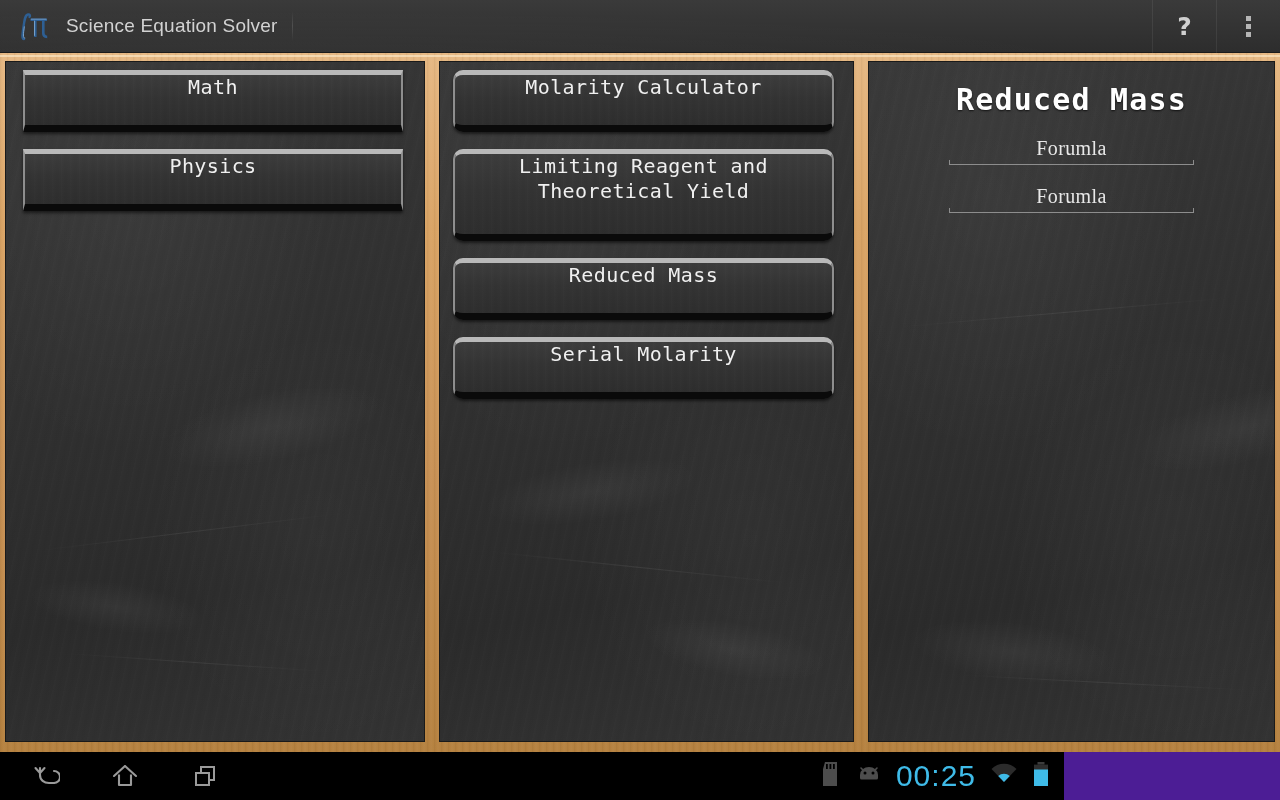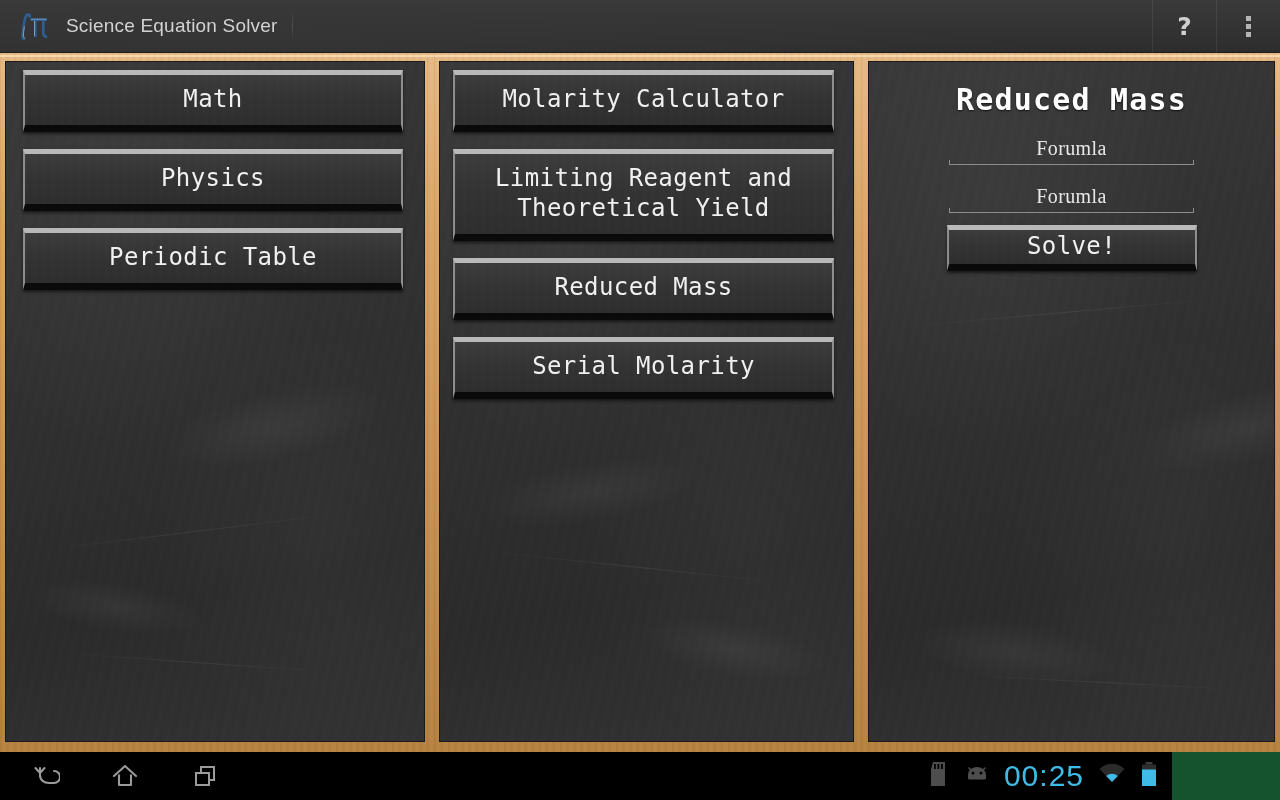--- a/index.html
+++ b/index.html
@@ -9,21 +9,21 @@
     height: 800px;
     background: #000;
     font-family: "Liberation Sans", sans-serif;
     overflow: hidden;
   }
 
   #app {
     position: relative;
     width: 1280px;
     height: 800px;
-    background: #14532d;
+    background: #4c1d95;
   }
 
   
   .titlebar {
     position: absolute;
     left: 0; top: 0;
     width: 1280px; height: 53px;
     background:
       radial-gradient(ellipse at 20% 120%, rgba(255,255,255,0.035), transparent 60%),
       linear-gradient(180deg, #3a3a3a 0%, #333333 55%, #2d2d2d 100%);
@@ -133,35 +133,34 @@
     margin-bottom: 17px;
     border-top: 5px solid #b9b9b9;
     border-left: 2px solid #8e8e8e;
     border-right: 2px solid #8e8e8e;
     border-bottom: 7px solid #0a0a0a;
     background:
       repeating-linear-gradient(90deg, rgba(255,255,255,0.012) 0px, rgba(255,255,255,0) 2px, rgba(0,0,0,0.025) 5px, rgba(255,255,255,0) 9px),
       linear-gradient(180deg, #3d3d3d 0%, #343434 45%, #2e2e2e 100%);
     color: #f0f0f0;
     font-family: "DejaVu Sans Mono", "Liberation Mono", monospace;
-    font-size: 24px;
+    font-size: 20px;
     letter-spacing: 0.4px;
     line-height: 1.24;
     text-align: center;
     display: flex;
-    align-items: center;
     justify-content: center;
     cursor: pointer;
     box-shadow: 0 2px 3px rgba(0,0,0,0.55);
   }
   .cbtn.h1 { height: 62px; }
   .cbtn.h2 { height: 92px; }
 
   .left .cbtn  { margin-left: 8px; margin-right: 12px; width: auto; }
-  .middle .cbtn { margin-left: 4px; margin-right: 10px; width: auto; }
+  .middle .cbtn { margin-left: 4px; margin-right: 10px; width: auto; border-radius: 10px; }
 
   
   .solver { position: relative; padding: 0 14px; }
   .solver-title {
     text-align: center;
     color: #ffffff;
     font-family: "DejaVu Sans Mono", "Liberation Mono", monospace;
     font-weight: bold;
     font-size: 30px;
     letter-spacing: 1.2px;
@@ -199,21 +198,21 @@
   .solve-wrap { display: flex; justify-content: center; margin-top: 12px; }
   .solve-btn {
     width: 250px;
     height: 46px;
   }
 
   
   .navbar {
     position: absolute;
     left: 0; bottom: 0;
-    width: 1172px; height: 48px;
+    width: 1064px; height: 48px;
     background: #000;
     display: flex;
     align-items: center;
   }
   .nav-left { display: flex; align-items: center; gap: 38px; padding-left: 24px; }
   .nav-btn { width: 42px; height: 40px; display: flex; align-items: center; justify-content: center; cursor: pointer; }
   .nav-right {
     margin-left: auto;
     display: flex; align-items: center; gap: 14px;
     padding-right: 14px;
@@ -277,23 +276,20 @@
       <span class="smudge" style="left:20px;top:520px;width:180px;height:50px;transform:rotate(8deg)"></span>
       <span class="scratch" style="left:30px;top:470px;width:300px;transform:rotate(-7deg)"></span>
       <span class="scratch" style="left:60px;top:600px;width:260px;transform:rotate(4deg)"></span>
 
       <div class="cbtn h1">
         <span>Math</span>
       </div>
       <div class="cbtn h1">
         <span>Physics</span>
       </div>
-      <div class="cbtn h1">
-        <span>Periodic Table</span>
-      </div>
     </div>
 
     <div class="board middle">
       <span class="smudge" style="left:40px;top:400px;width:220px;height:60px;transform:rotate(-9deg)"></span>
       <span class="smudge" style="left:200px;top:560px;width:190px;height:55px;transform:rotate(10deg)"></span>
       <span class="scratch" style="left:20px;top:330px;width:340px;transform:rotate(-3deg)"></span>
       <span class="scratch" style="left:50px;top:505px;width:300px;transform:rotate(6deg)"></span>
 
       <div class="cbtn h1">
         <span style="white-space:pre-line">Molarity Calculator</span>
@@ -322,25 +318,20 @@
         <div class="field">
           <div class="field-text">Forumla</div>
           <div class="field-rule"></div>
         </div>
 
         <div class="field">
           <div class="field-text">Forumla</div>
           <div class="field-rule"></div>
         </div>
 
-        <div class="solve-wrap">
-          <div class="cbtn solve-btn" style="margin-bottom:0">
-            <span>Solve!</span>
-          </div>
-        </div>
       </div>
     </div>
 
   </div>
 
   <div class="navbar">
     <div class="nav-left">
       <div class="nav-btn">
         <svg width="30" height="28" viewBox="0 0 30 28">
           <path d="M10 6 L10 13 C10 18 14 21 19 21 L24 21" fill="none" stroke="#9a9a9a" stroke-width="2.1" stroke-linecap="round"></path>

